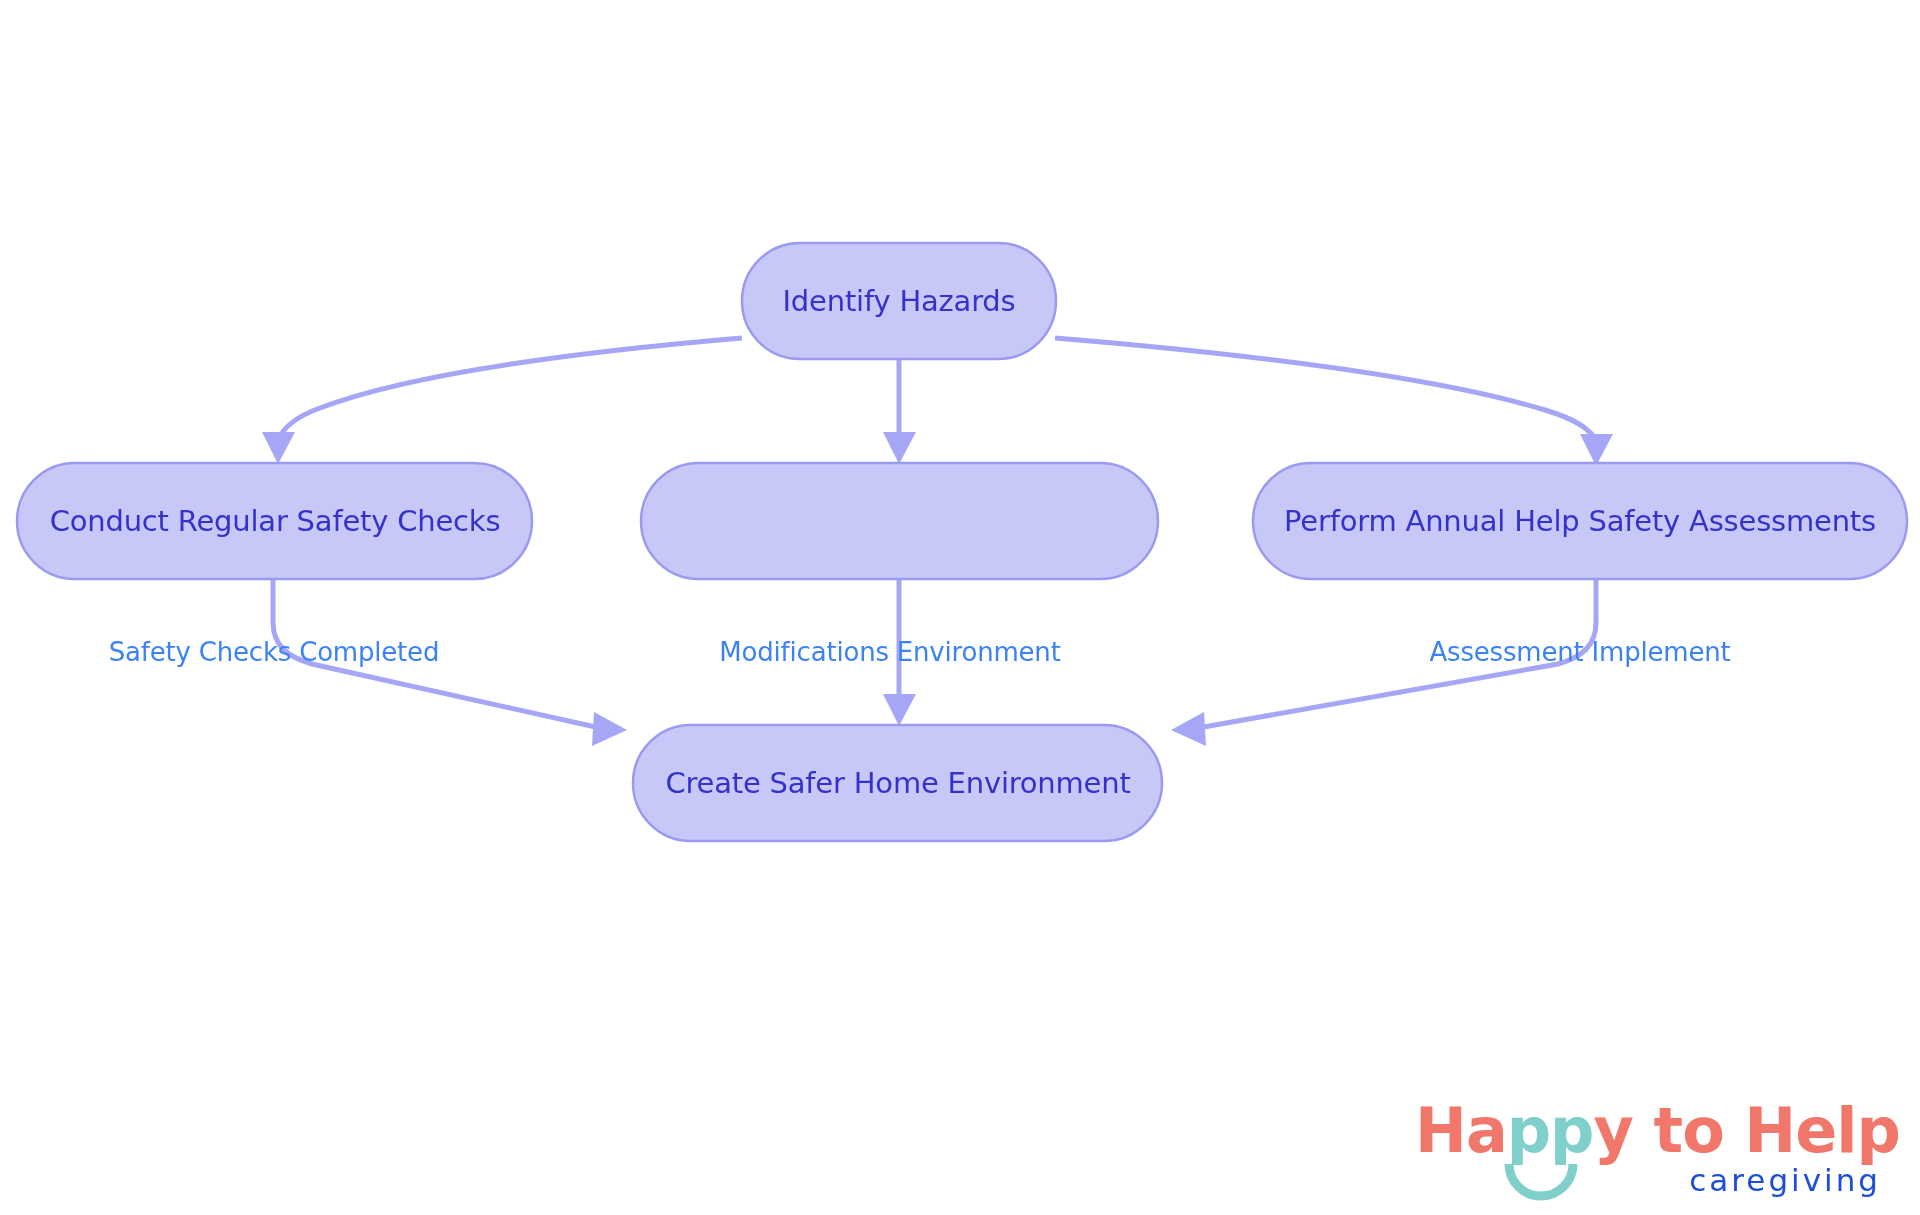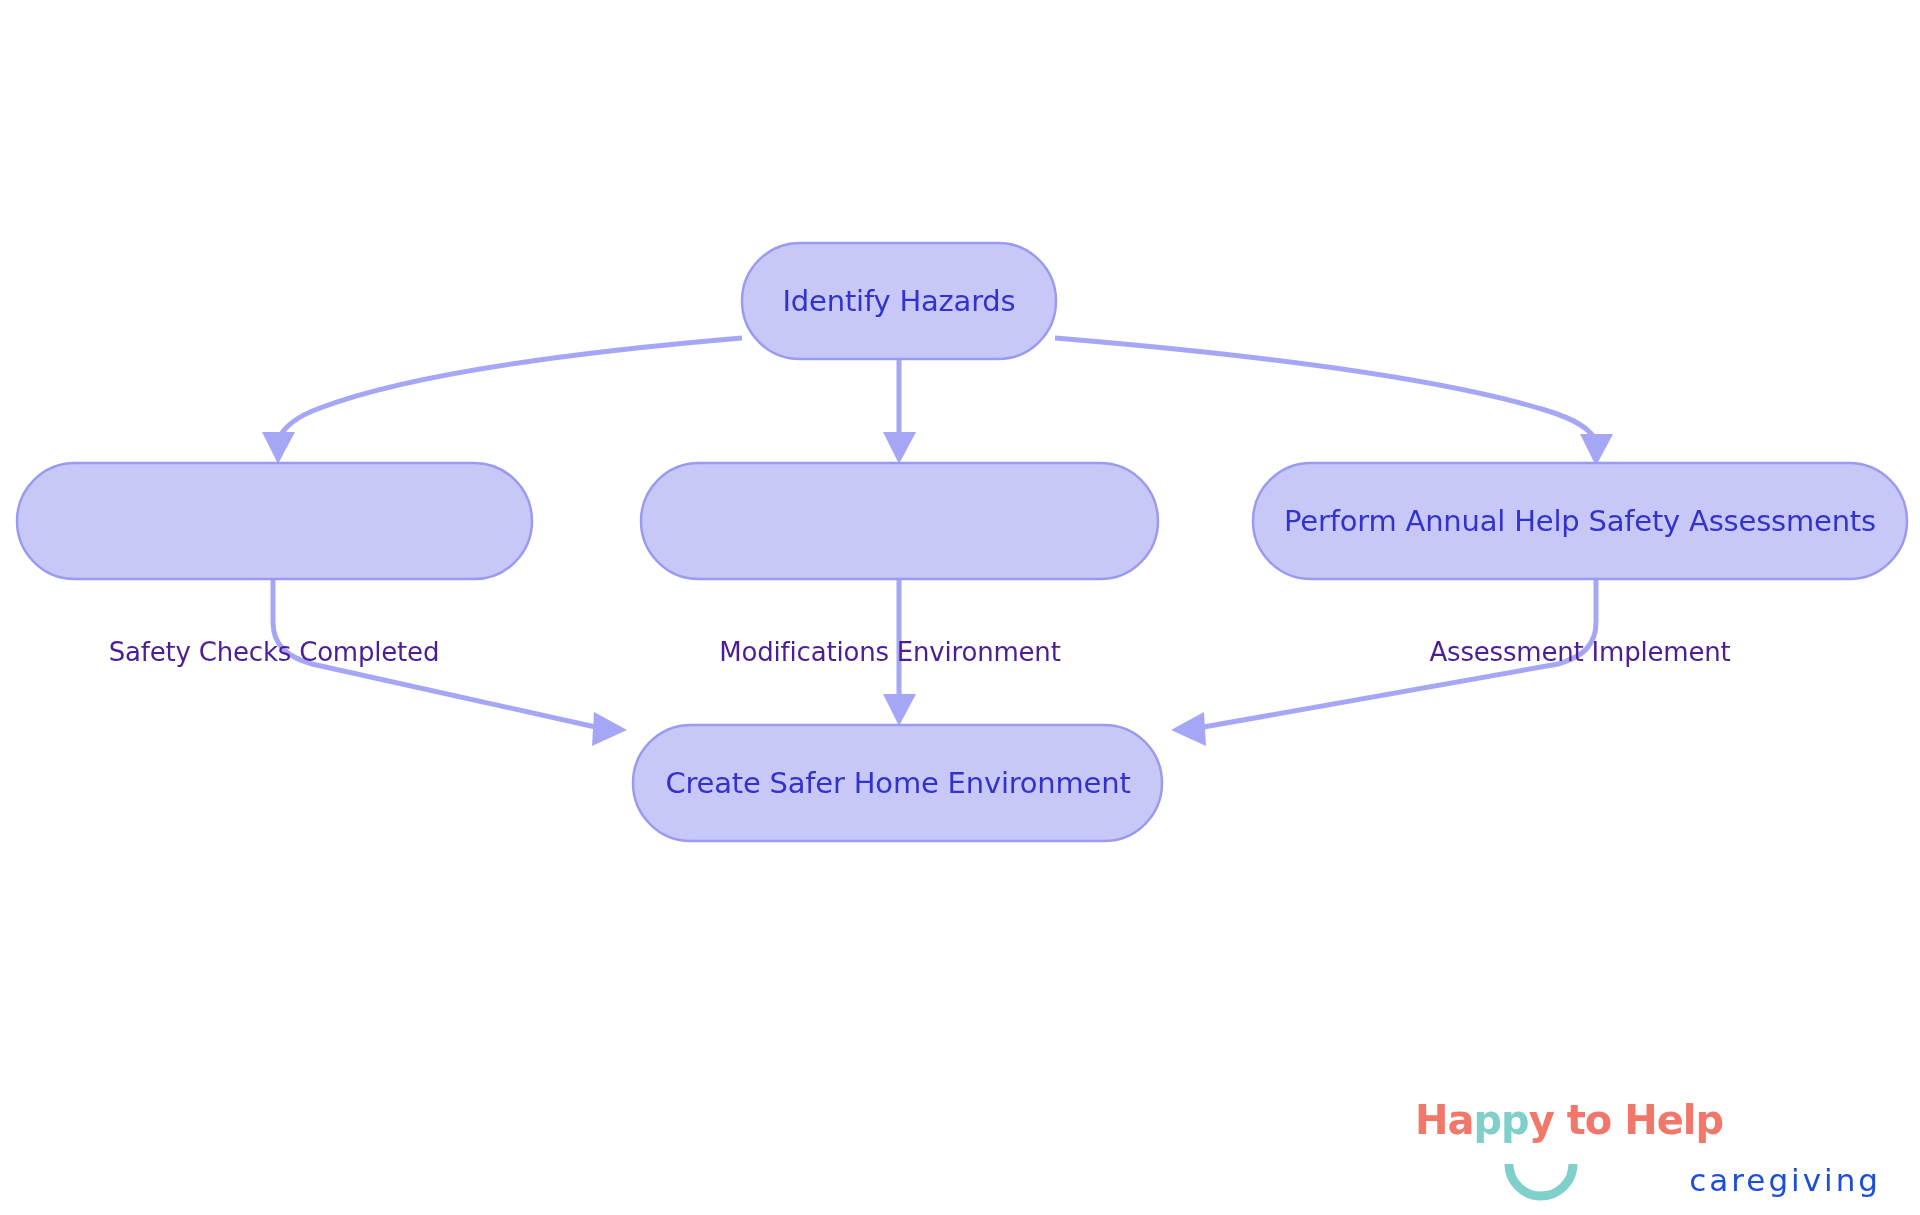--- a/index.html
+++ b/index.html
@@ -58,21 +58,21 @@
     font-weight: 400;
     white-space: nowrap;
     text-align: center;
     transform: translate(-50%, -50%);
     letter-spacing: -0.2px;
   }
   .node-label.big { font-size: 29px; }
 
   .edge-label {
     position: absolute;
-    color: #4c1d95;
+    color: #3b82f6;
     font-family: "DejaVu Sans", "Liberation Sans", sans-serif;
     font-size: 26px;
     font-weight: 400;
     white-space: nowrap;
     transform: translate(-50%, -50%);
     letter-spacing: -0.2px;
     text-align: right;
   }
 
   
@@ -82,21 +82,21 @@
     top: 1100px;
     width: 470px;
     height: 110px;
   }
   .logo-main {
     position: absolute;
     left: 0;
     top: 0;
     font-family: "DejaVu Sans", "Liberation Sans", sans-serif;
     font-weight: 700;
-    font-size: 40px;
+    font-size: 62px;
     letter-spacing: -1px;
     line-height: 1;
     white-space: nowrap;
   }
   .logo-coral { color: #f0776a; }
   .logo-teal  { color: #7fcfcb; }
   .logo-sub {
     position: absolute;
     right: 4px;
     top: 62px;
@@ -163,20 +163,21 @@
       <rect class="node-shape" x="641" y="463" width="517" height="116" rx="58" ry="58"></rect>
 
       <rect class="node-shape" x="1253" y="463" width="654" height="116" rx="58" ry="58"></rect>
 
       <rect class="node-shape" x="633" y="725" width="529" height="116" rx="58" ry="58"></rect>
     </g>
   </svg>
 
   <div class="node-label big" style="left:899px; top:301px;">Identify Hazards</div>
 
+  <div class="node-label big" style="left:275px; top:521px;">Conduct Regular Safety Checks</div>
 
 
   <div class="node-label big" style="left:1580px; top:521px;">Perform Annual Help Safety Assessments</div>
 
   <div class="node-label big" style="left:898px; top:783px;">Create Safer Home Environment</div>
 
   <div class="edge-label" style="left:274px; top:652px;">Safety Checks Completed</div>
 
   <div class="edge-label" style="left:890px; top:652px;">Modifications Environment</div>
 

